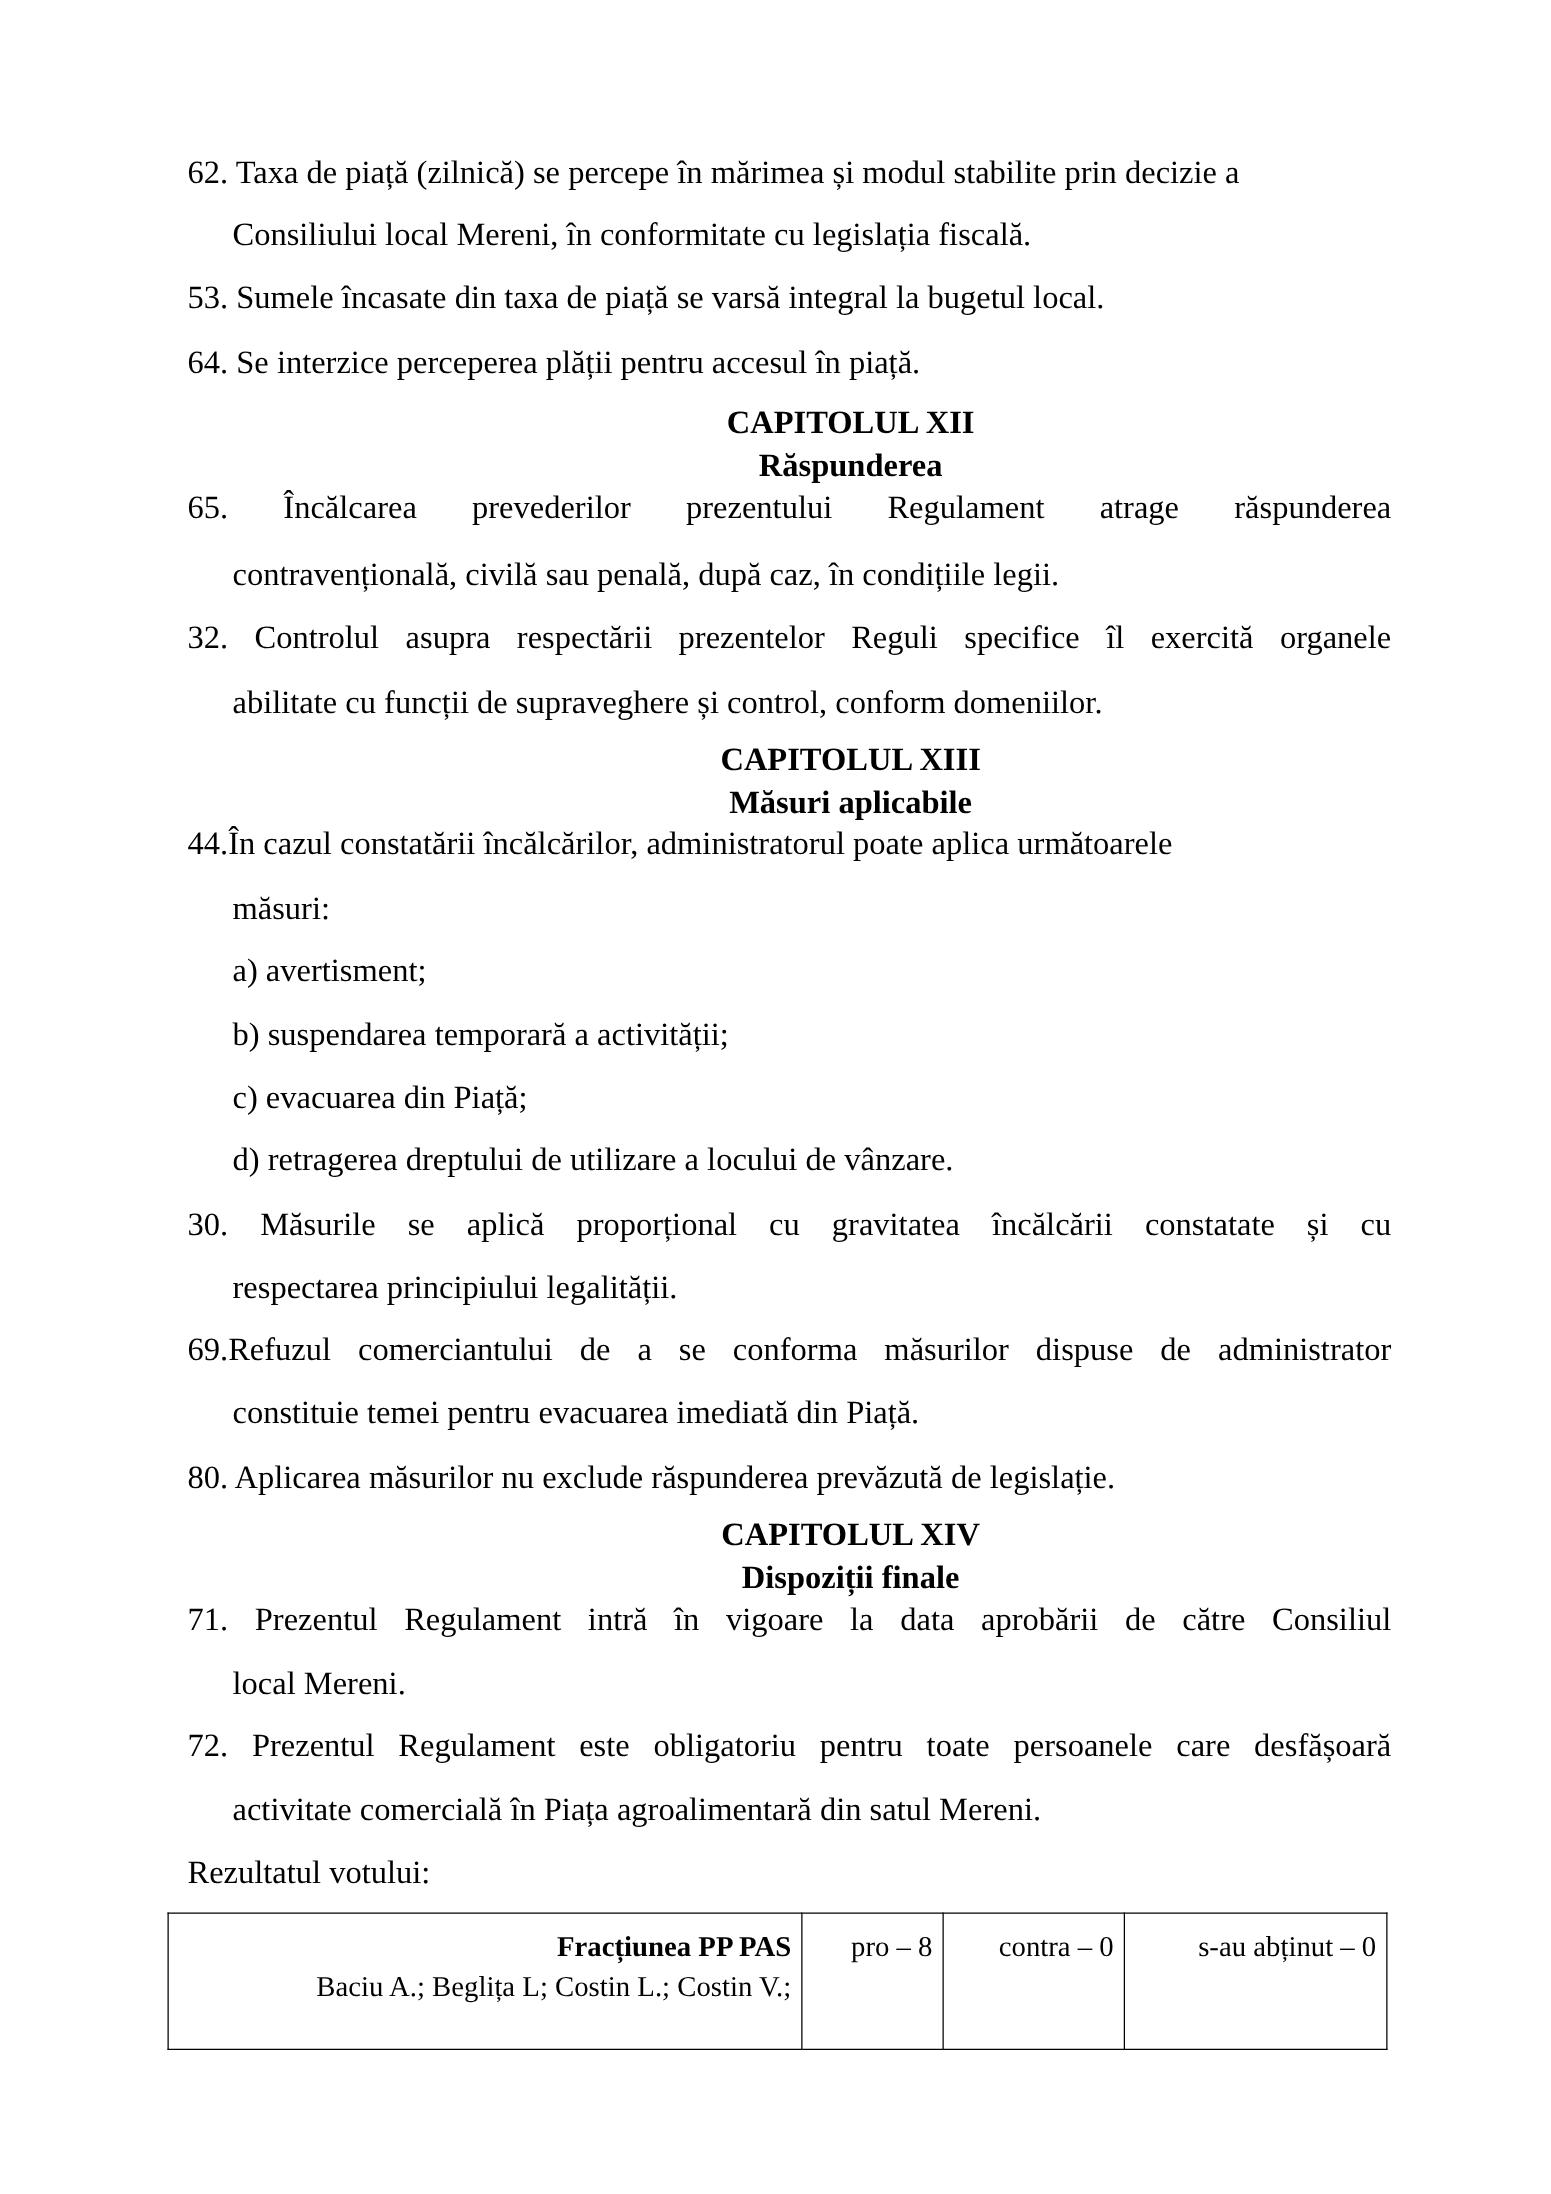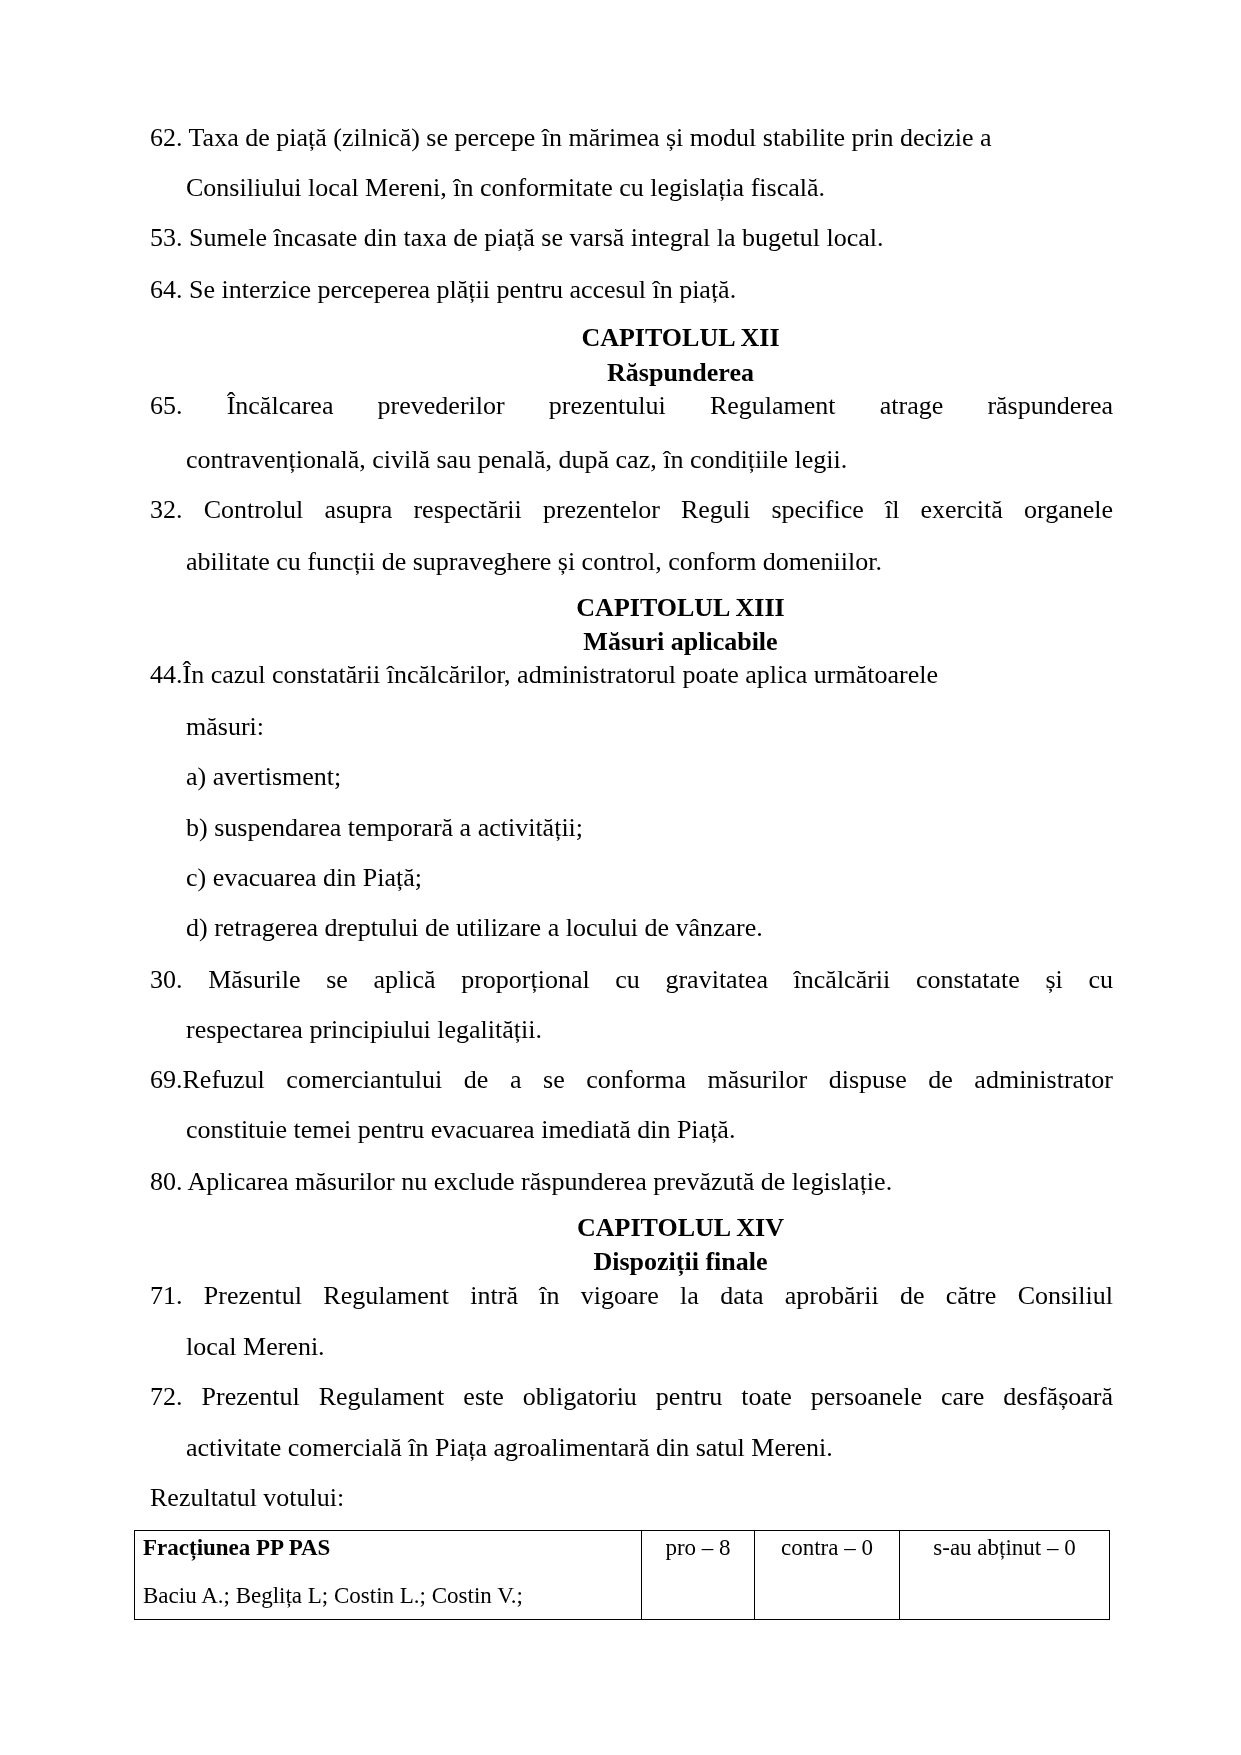--- a/index.html
+++ b/index.html
@@ -5,23 +5,23 @@
   html, body { margin: 0; padding: 0; background: #ffffff; }
   body { width: 1241px; height: 1755px; position: relative; overflow: hidden;
          font-family: "Liberation Serif", serif; color: #000; font-size: 26px; }
   .line { position: absolute; white-space: nowrap; line-height: 30px; }
   .num { left: 150px; font-family: Liberation Serif, serif; }
   .ind { left: 186px; }
   .just { left: 150px; width: 963px; text-align: justify; text-align-last: justify; }
   .head { position: absolute; left: 16px; width: 1241px; text-align: center; font-weight: bold; line-height: 30px; }
   .head span { position: relative; left: 44px; }
   table.vote { position: absolute; left: 134px; top: 1530px; width: 976px; border-collapse: collapse; font-size: 23px; }
-  table.vote td { border: 1.5px solid #000; vertical-align: top; padding: 4px 8px; height: 80px; }
+  table.vote td { border: 1.5px solid #000; vertical-align: top; padding: 14px 8px; height: 80px; text-align: right; }
   .faction { font-weight: bold; display: block; }
-  .members { display: block; margin-top: 22px; }
+  .members { display: block; margin-top: 6px; }
   .c { text-align: center; }
 </style>
 </head>
 <body>
 
 <div class="line num" style="top:123px">62. Taxa de piață (zilnică) se percepe în mărimea și modul stabilite prin decizie a</div>
 <div class="line ind" style="top:173px">Consiliului local Mereni, în conformitate cu legislația fiscală.</div>
 <div class="line num" style="top:223px">53. Sumele încasate din taxa de piață se varsă integral la bugetul local.</div>
 <div class="line num" style="top:275px">64. Se interzice perceperea plății pentru accesul în piață.</div>
 

